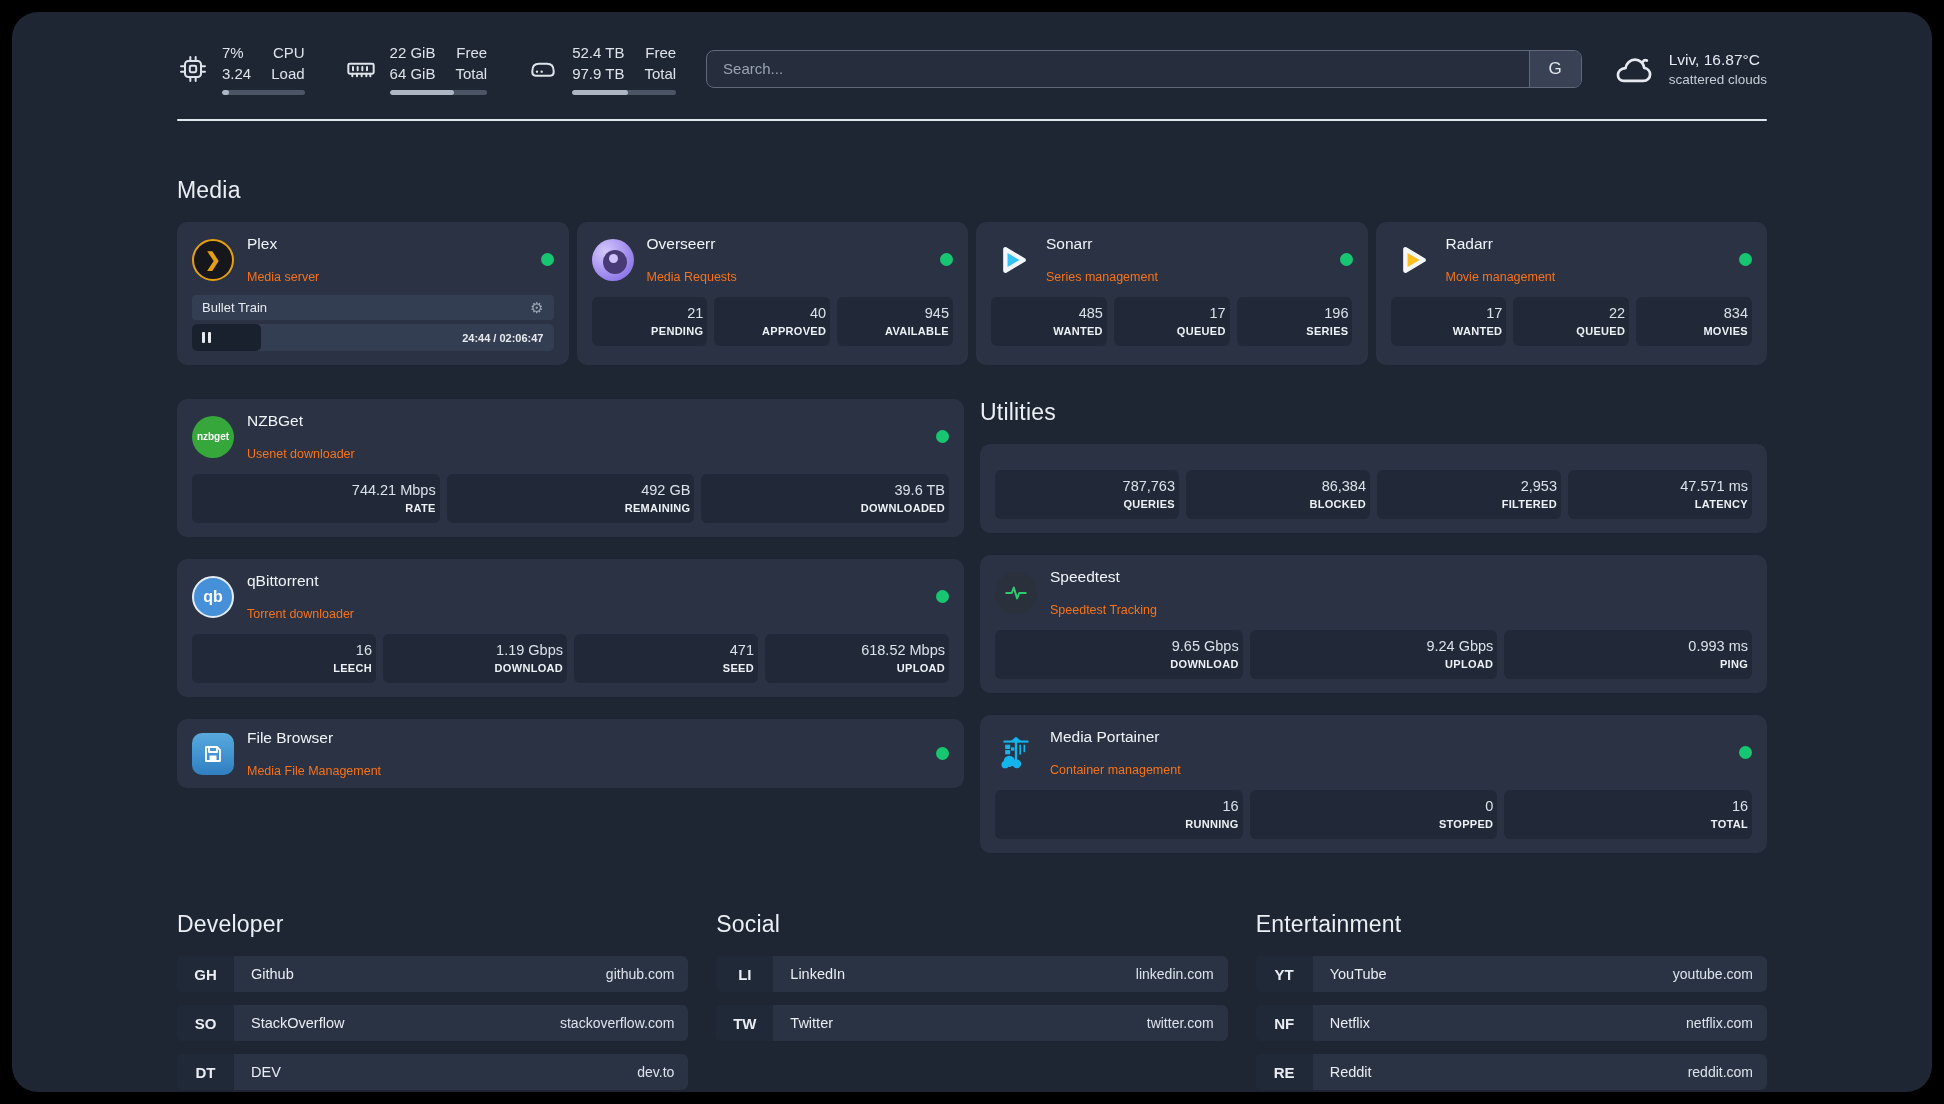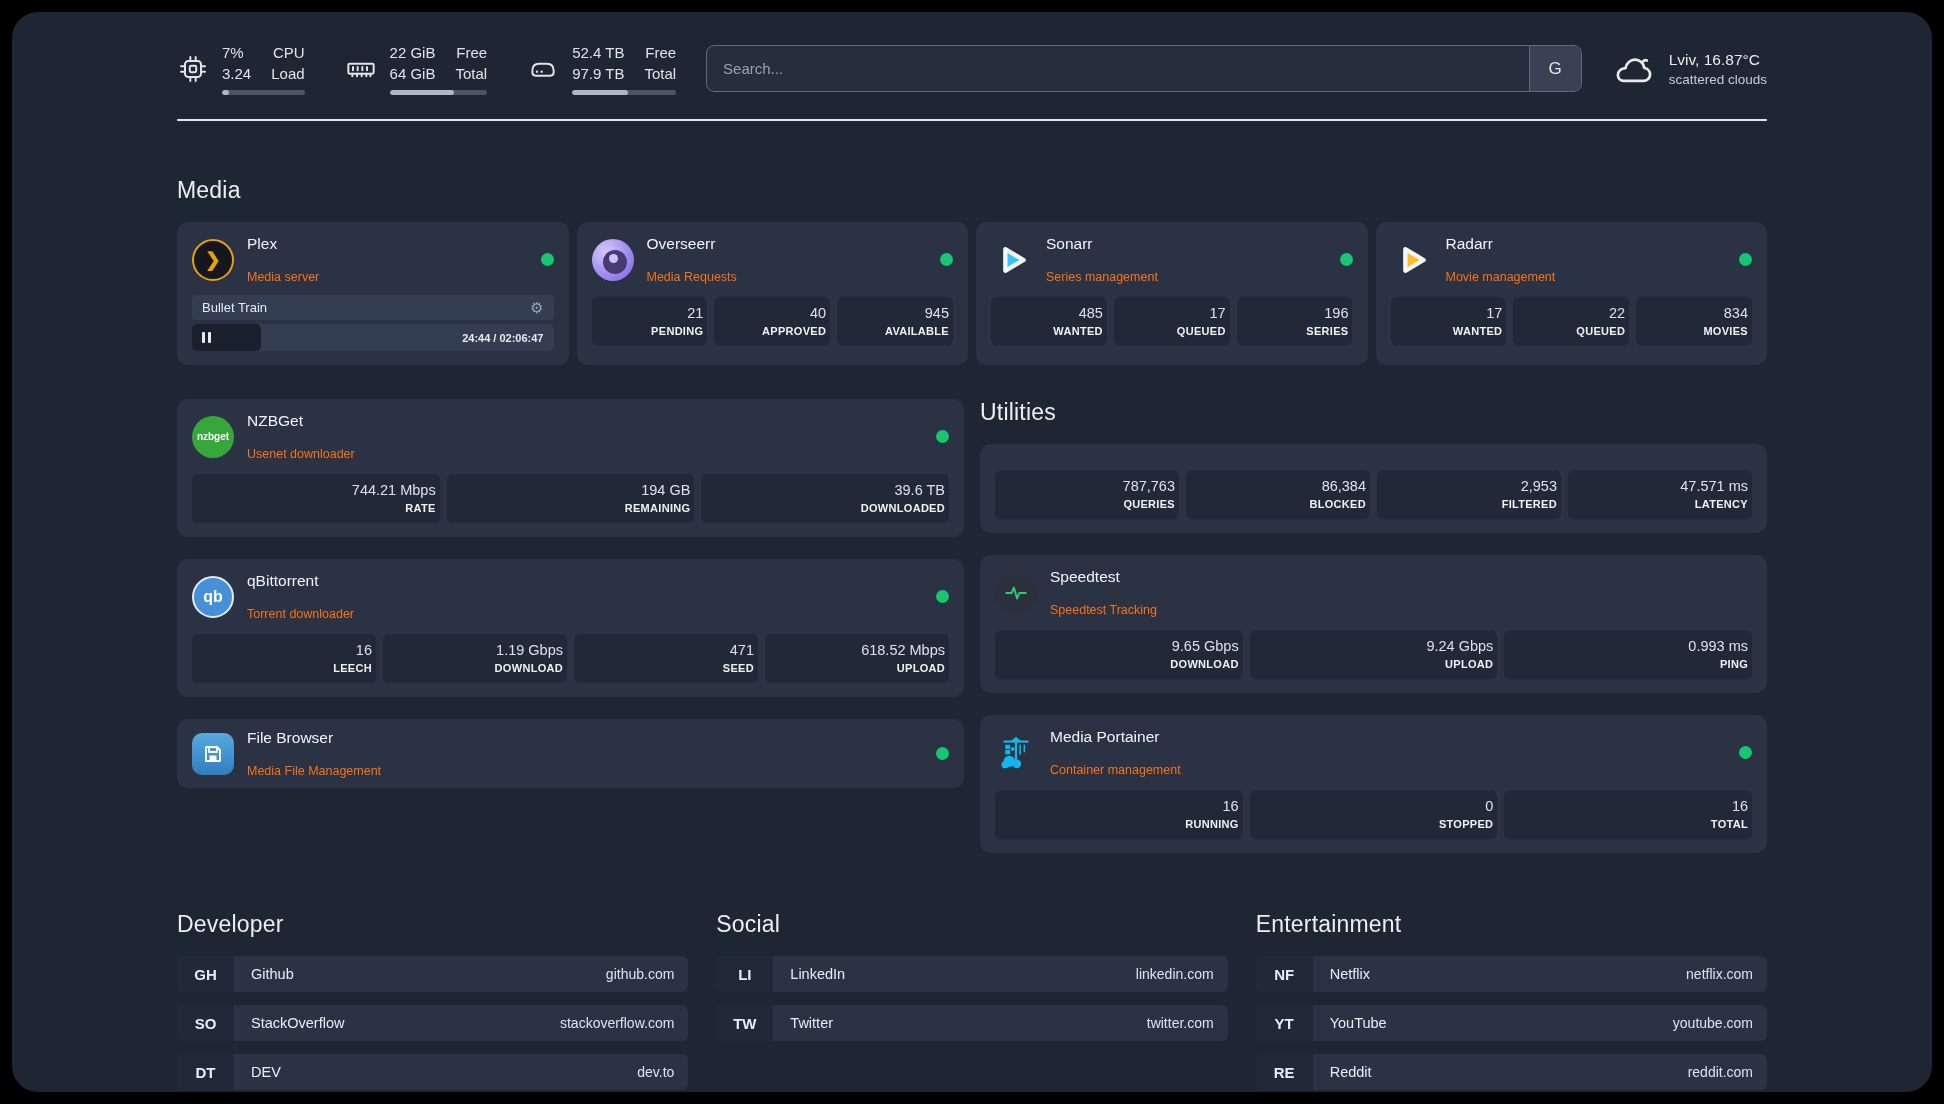--- a/index.html
+++ b/index.html
@@ -11,21 +11,21 @@
   .topbar { display:flex; align-items:center; margin-top:30px; gap:30px; }
   .hstats { display:flex; gap:40px; }
   .hstat { display:flex; align-items:center; gap:13px; color:#dfe4ea; }
   .hstat svg { width:32px; height:32px; flex:none; }
   .hstat-text { display:flex; gap:20px; font-size:15px; line-height:1.4; }
   .hstat-col div { white-space:nowrap; }
   .hstat-col.lbl { text-align:right; }
   .hstat-bar { height:5px; border-radius:3px; background:#4b5566; margin-top:6px; overflow:hidden; }
   .hstat-fill { height:100%; background:#adb6c2; border-radius:3px; }
 
-  .search { flex:1; display:flex; align-items:stretch; height:47px; border:1px solid #5f6979; border-radius:8px; background:#262e3e; overflow:hidden; }
+  .search { flex:1; display:flex; align-items:stretch; height:38px; border:1px solid #5f6979; border-radius:8px; background:#262e3e; overflow:hidden; }
   .search input { flex:1; background:transparent; border:0; outline:0; color:#cdd4dd; padding:0 16px; font-size:15px; font-family:inherit; }
   .search input::placeholder { color:#9aa3b1; }
   .gbtn { width:52px; background:#394254; border:0; border-left:1px solid #5f6979; color:#e3e8ee; font-size:17px; font-family:inherit; cursor:pointer; display:flex; align-items:center; justify-content:center; }
 
   .weather { display:flex; gap:13px; color:#e7ebf1; }
   .weather svg { width:44px; height:36px; }
   .w-loc { font-size:15.5px; }
   .w-cond { font-size:13.5px; color:#c6cdd7; margin-top:3px; }
 
   .divider { height:2px; background:#dfe5ec; border-radius:1px; margin-top:24px; }
@@ -308,21 +308,21 @@
               <div class="card-sub">Usenet downloader</div>
             </div>
             <span class="dot"></span>
           </div>
           <div class="stats">
             <div class="stat">
                   <div class="stat-value">744.21 Mbps</div>
                   <div class="stat-label">RATE</div>
                 </div>
             <div class="stat">
-                  <div class="stat-value">194 GB</div>
+                  <div class="stat-value">492 GB</div>
                   <div class="stat-label">REMAINING</div>
                 </div>
             <div class="stat">
                   <div class="stat-value">39.6 TB</div>
                   <div class="stat-label">DOWNLOADED</div>
                 </div>
           </div>
         </div>
 
         <div class="card">
@@ -499,30 +499,30 @@
       <div class="link-row">
         <span class="link-abbr">TW</span>
         <span class="link-label">Twitter</span>
         <span class="link-url">twitter.com</span>
       </div>
     </div>
 
     <div>
       <h2 class="section-h links-h">Entertainment</h2>
       <div class="link-row">
+        <span class="link-abbr">YT</span>
+        <span class="link-label">YouTube</span>
+        <span class="link-url">youtube.com</span>
+      </div>
+      <div class="link-row">
         <span class="link-abbr">NF</span>
         <span class="link-label">Netflix</span>
         <span class="link-url">netflix.com</span>
       </div>
       <div class="link-row">
-        <span class="link-abbr">YT</span>
-        <span class="link-label">YouTube</span>
-        <span class="link-url">youtube.com</span>
-      </div>
-      <div class="link-row">
         <span class="link-abbr">RE</span>
         <span class="link-label">Reddit</span>
         <span class="link-url">reddit.com</span>
       </div>
     </div>
   </div>
 
 </div>
 </div>
 

